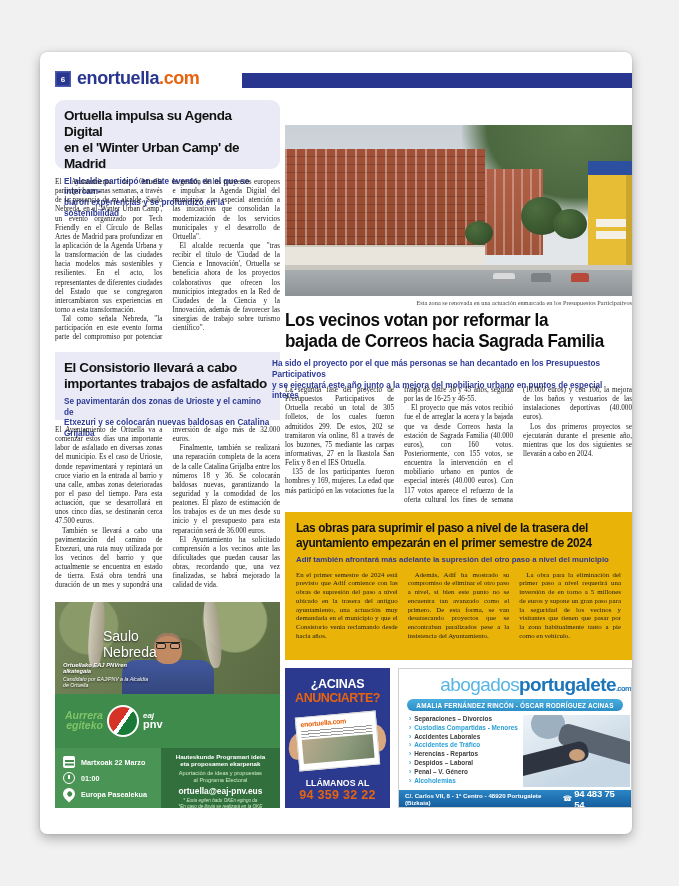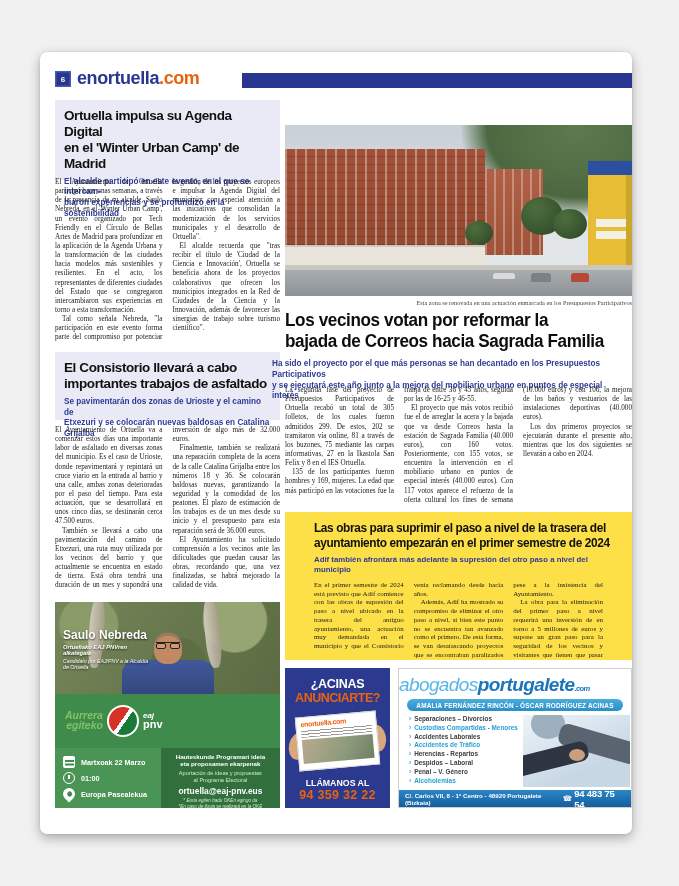--- a/index.html
+++ b/index.html
@@ -23,21 +23,21 @@
   .hbox { background:#e9eaf5; padding:8px 9px 7px; }
   .h1a { font-size:13.5px; font-weight:bold; letter-spacing:-.4px; line-height:1.18; color:#111; }
   .sub { color:#2d3a96; font-weight:bold; font-size:8.2px; line-height:1.3; margin-top:5px; }
   .body-text { font-family:"Liberation Serif", serif; font-size:7.2px; line-height:1.27;
                text-align:justify; color:#1b1b1b; overflow:hidden; column-fill:auto; }
   .body-text p { margin:0; }
   .body-text p + p { text-indent:7px; }
   .col2 { column-count:2; column-gap:10px; }
   .col3 { column-count:3; column-gap:10px; }
 
-  .a1box { left:15px; top:48px; width:225px; height:80px; }
+  .a1box { left:15px; top:48px; width:225px; height:69px;border-radius:9px; }
   .a1body { left:15px; top:126px; width:225px; height:168px; }
   .a2box { left:15px; top:300px; width:225px; height:68px; }
   .a2body { left:15px; top:374px; width:225px; height:172px; }
 
   
   .photo-main { left:245px; top:73px; width:347px; height:171px; overflow:hidden; background:#cdd4d9; }
   .sky { position:absolute; inset:0; background:linear-gradient(#c9d0d6, #e3e6e8 70%); }
   .hill { position:absolute; right:-20px; top:-18px; width:190px; height:110px; background:
           radial-gradient(ellipse at 60% 20%, #5d7a4e 0%, #4b6840 55%, rgba(75,104,64,0) 72%); }
   .blockA { position:absolute; left:0; top:24px; width:200px; height:104px;
@@ -67,21 +67,21 @@
 
   .caption { left:245px; top:247px; width:347px; text-align:right; font-family:"Liberation Serif", serif;
              font-size:6.3px; color:#444; }
 
   .h1main { left:245px; top:258px; width:360px; font-size:18px; font-weight:bold; line-height:1.18;
             letter-spacing:-.4px; color:#0d0d0d; transform:scaleX(.95); transform-origin:left top; }
   .submain { left:232px; top:307px; width:347px; font-size:8.2px; font-weight:bold; color:#2d3a96; line-height:1.32; }
   .bodymain { left:245px; top:334px; width:347px; height:120px; }
 
   
-  .pbox { left:245px; top:460px; width:347px; height:148px; background:#fde047; padding:9px 29px; }
+  .pbox { left:245px; top:460px; width:347px; height:148px; background:#eab308; padding:9px 11px; }
   .pbox .h1a { font-size:12.5px; transform:scaleX(.95); transform-origin:left top; width:352px; }
   .pbox .sub { font-size:7.8px; margin-top:4px; }
   .pbox .body-text { margin-top:6px; height:80px; font-size:6.9px; }
 
   
   .pnv { left:15px; top:550px; width:225px; height:206px; overflow:hidden; }
   .pnv-photo { position:relative; width:100%; height:92px; overflow:hidden;
     background:radial-gradient(circle at 15% 25%, #8a9a68 0 14%, rgba(0,0,0,0) 15%),
                radial-gradient(circle at 80% 20%, #97a573 0 16%, rgba(0,0,0,0) 17%),
                radial-gradient(circle at 55% 70%, #5d6d44 0 20%, rgba(0,0,0,0) 21%),
@@ -91,21 +91,21 @@
   .trunk.t1 { left:34px; transform:rotate(4deg); }
   .trunk.t2 { left:150px; transform:rotate(-6deg); }
   .torso { position:absolute; bottom:0; left:50%; transform:translateX(-50%); width:92px; height:34px;
            background:linear-gradient(#41589c, #35477e); border-radius:14px 14px 0 0; }
   .head { position:absolute; bottom:30px; left:50%; transform:translateX(-50%); width:28px; height:31px;
           background:#c28a63; border-radius:46% 46% 42% 42%; box-shadow:inset 0 3px 0 #9c7a62; }
   .glasses { position:absolute; bottom:46px; left:50%; transform:translateX(-50%); width:24px; height:6px;
              border-top:1.5px solid #222; display:flex; justify-content:space-between; }
   .glasses i { width:10px; height:6px; border:1.5px solid #222; border-radius:2px; background:rgba(255,255,255,.15); }
   .pnv-cand { position:absolute; left:8px; top:26px; color:#fff; text-shadow:0 1px 2px rgba(0,0,0,.7); width:90px; }
-  .pnv-cand .nm { font-size:12px; font-weight:bold; }
+  .pnv-cand .nm { font-size:14px; font-weight:normal;margin-left:40px; }
   .pnv-cand .r1 { font-size:5.8px; font-style:italic; font-weight:bold; margin-top:2px; }
   .pnv-cand .r2 { font-size:5.2px; font-style:italic; margin-top:2px; }
   .pnv-band1 { position:relative; width:100%; height:54px; background:#3f8b4c; display:flex;
                justify-content:space-between; align-items:center; padding:4px 10px; }
   .pnv-t1 { color:#fff; font-weight:bold; font-size:12.5px; line-height:1.02; letter-spacing:-.3px; }
   .pnv-t2 { color:#b9e0b0; font-weight:bold; font-size:8.6px; line-height:1.05; margin-top:2px; }
   .pnv-right { display:flex; align-items:center; gap:4px; }
   .pnv-slogan { color:#7fc468; font-style:italic; font-weight:bold; font-size:10.5px; line-height:.95; text-align:right; }
   .pnv-logo { width:32px; height:32px; border-radius:50%; border:2px solid #fff;
               background:linear-gradient(125deg, #d63227 0 46%, #ffffff 46% 56%, #187a36 56%); }
@@ -143,21 +143,21 @@
   .paper .pm { font-size:7px; font-weight:bold; color:#e8630f; text-align:left; letter-spacing:-.3px; }
   .paper .plines { margin-top:2px; height:8px;
            background:repeating-linear-gradient(0deg, #9a9a9a 0 1px, rgba(0,0,0,0) 1px 3px); }
   .paper .pphoto { margin-top:2px; height:24px; background:linear-gradient(120deg, #b9aa8e, #8d9a7c 60%, #6f7f63); }
   .anun .cta { color:#fff; font-weight:bold; font-size:8.8px; margin-top:4px; }
   .anun .tel { color:#e8630f; font-weight:bold; font-size:12.5px; letter-spacing:.3px; }
 
   
   .abg { left:358px; top:616px; width:234px; height:140px; background:#fff; border:1px solid #cfcfcf;
          overflow:hidden; }
-  .abg-logo { text-align:left; padding-top:5px; font-style:italic; letter-spacing:-.6px; }
+  .abg-logo { text-align:right; padding-top:5px; letter-spacing:-.6px; }
   .abg-logo .p1 { font-size:19px; color:#58b5e6; }
   .abg-logo .p2 { font-size:19px; font-weight:bold; color:#1b75bb; }
   .abg-logo .p3 { font-size:7.5px; font-weight:bold; color:#1b75bb; vertical-align:baseline; }
   .abg-pill { margin:3px 8px 0; background:linear-gradient(#49aede, #2b8ec6); border-radius:8px;
               color:#fff; font-weight:bold; font-size:6.4px; text-align:center; padding:2.5px 0; letter-spacing:.2px; }
   .abg-main { display:flex; margin-top:4px; height:72px; }
   .abg-list { width:124px; padding-left:10px; }
   .svc { font-size:6.4px; font-weight:bold; color:#3c3c3c; line-height:1.38; display:flex; gap:3px; }
   .svc.blue { color:#2a9fd6; }
   .svc .ch { color:#2a9fd6; font-weight:bold; }

